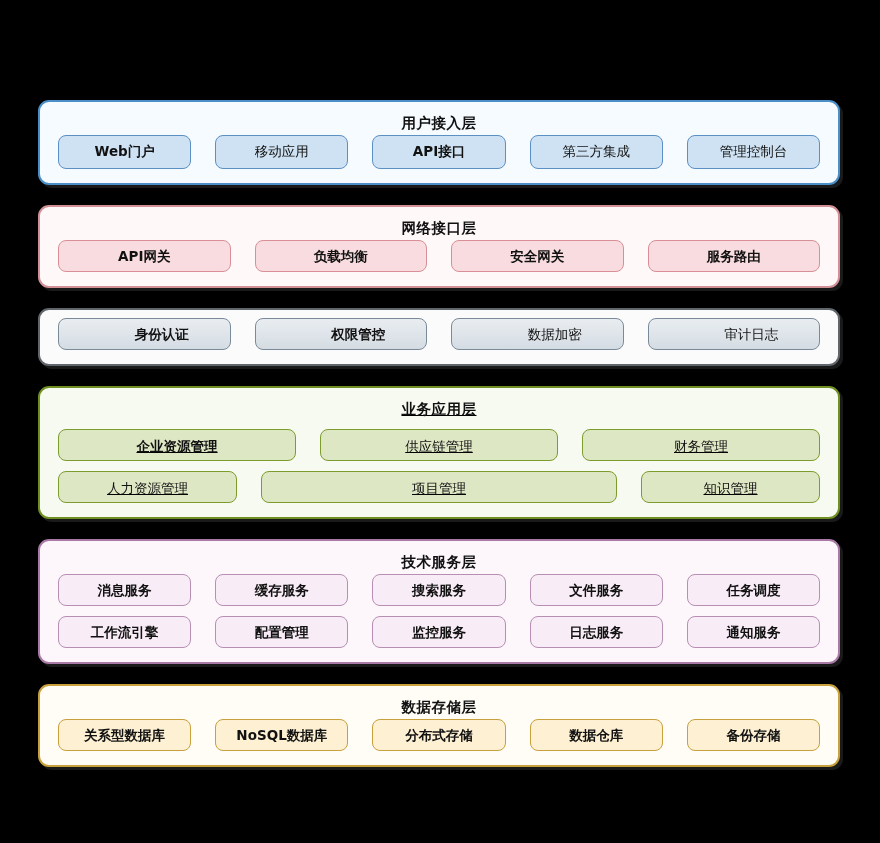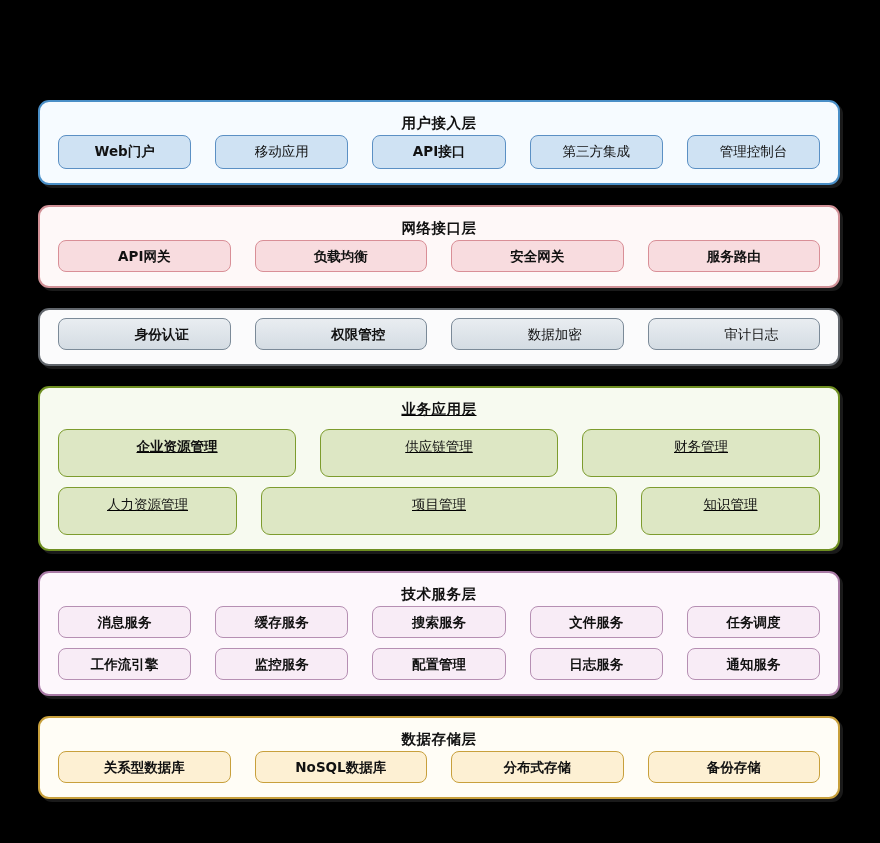--- a/index.html
+++ b/index.html
@@ -81,21 +81,21 @@
   .t-gray  { background: #fbfbfc; border-color: #61666c; }
   .t-gray .node {
     background: linear-gradient(to bottom, #e9edf1 0%, #d4dce3 100%);
     border-color: #7b8a98;
     padding-left: 35px;
   }
 
   
   .t-green { background: #f7faf0; border-color: #6f8f21; text-decoration: underline; }
   .t-green .node { background: #dde7c4; border-color: #7d9c2e; }
-  .t-green .node { height: 48px; line-height: 33px; border-radius: 9px; }
+  .t-green .node { height: 32px; line-height: 33px; }
   .t-green .layer-title { padding-bottom: 11px; }
 
   
   .t-purple { background: #fdf7fc; border-color: #a87aa5; }
   .t-purple .node { background: #f8ecf6; border-color: #b68fb3; }
 
   
   .t-orange { background: #fffdf6; border-color: #c8a03c; }
   .t-orange .node { background: #fdf0d3; border-color: #c8a03c; }
 </style>
@@ -147,28 +147,29 @@
       <div class="layer-title">技术服务层</div>
       <div class="row">
         <div class="node bold">消息服务</div>
         <div class="node bold">缓存服务</div>
         <div class="node bold">搜索服务</div>
         <div class="node bold">文件服务</div>
         <div class="node bold">任务调度</div>
       </div>
       <div class="row">
         <div class="node bold">工作流引擎</div>
+        <div class="node bold">配置管理</div>
         <div class="node bold">监控服务</div>
-        <div class="node bold">配置管理</div>
         <div class="node bold">日志服务</div>
         <div class="node bold">通知服务</div>
       </div>
     </div>
     <div class="layer t-orange">
       <div class="layer-title">数据存储层</div>
       <div class="row">
         <div class="node bold">关系型数据库</div>
         <div class="node bold">NoSQL数据库</div>
         <div class="node bold">分布式存储</div>
+        <div class="node bold">数据仓库</div>
         <div class="node bold">备份存储</div>
       </div>
     </div>
   </div>
 
 </body></html>

